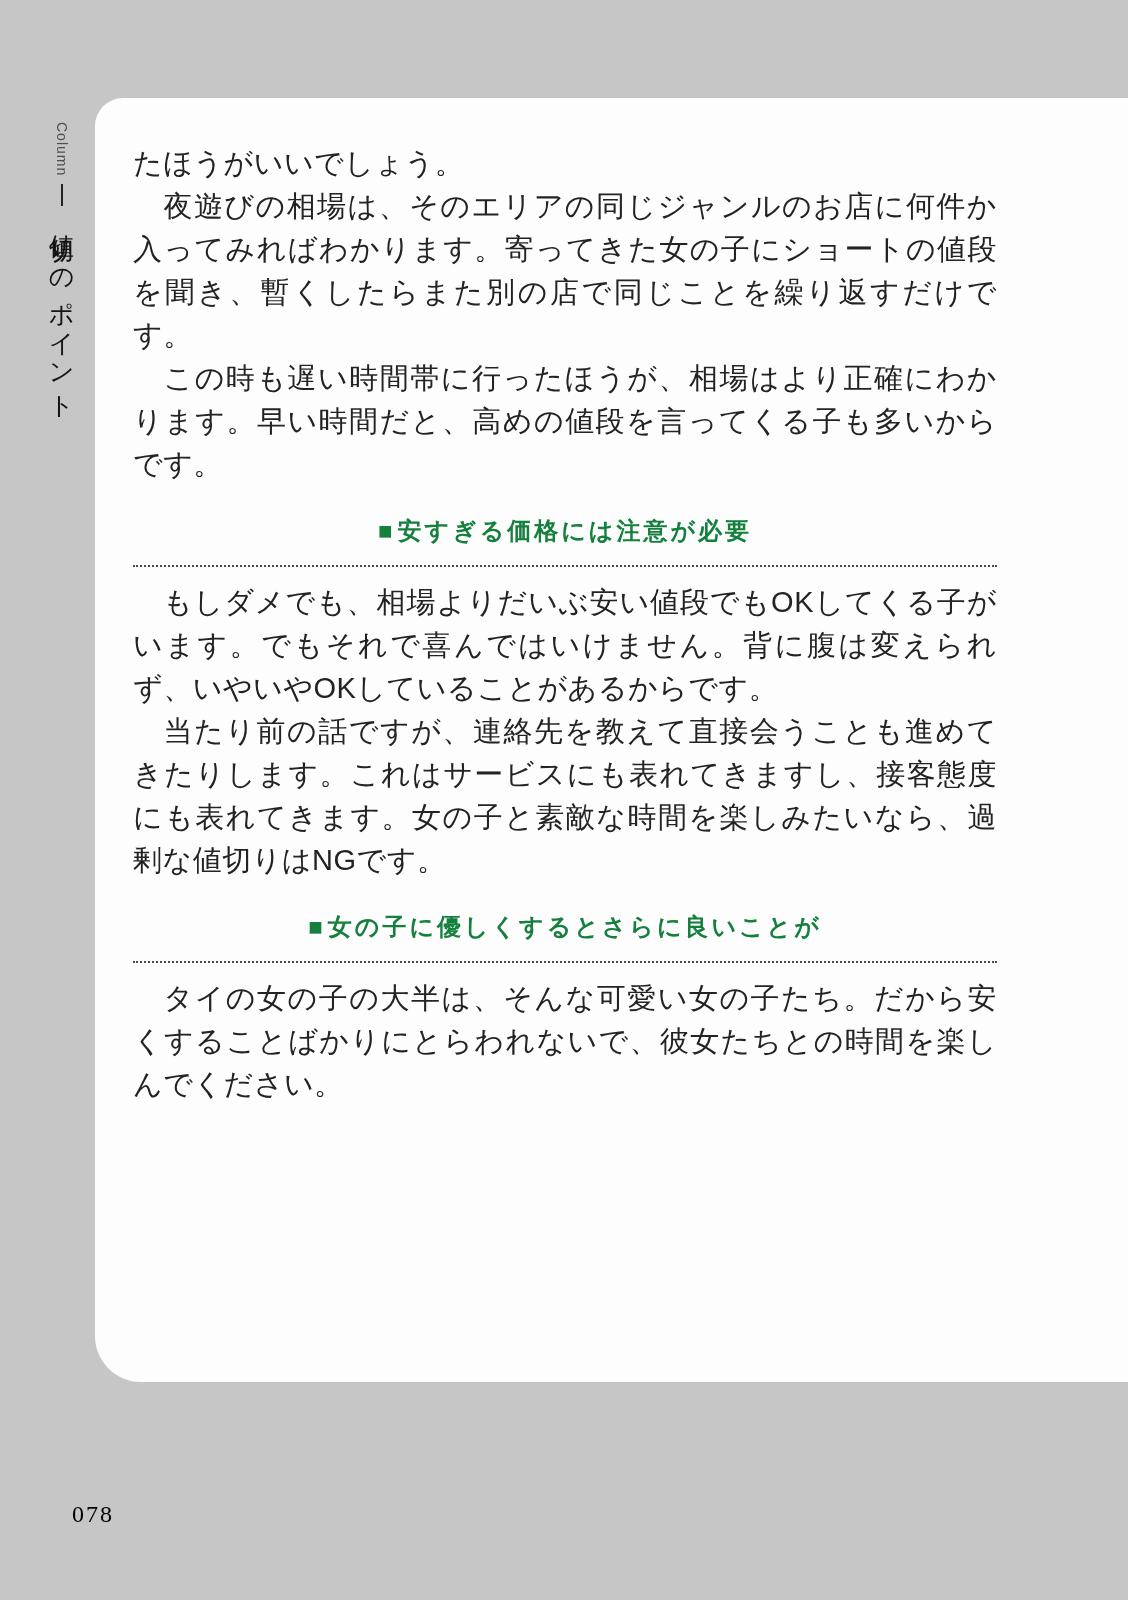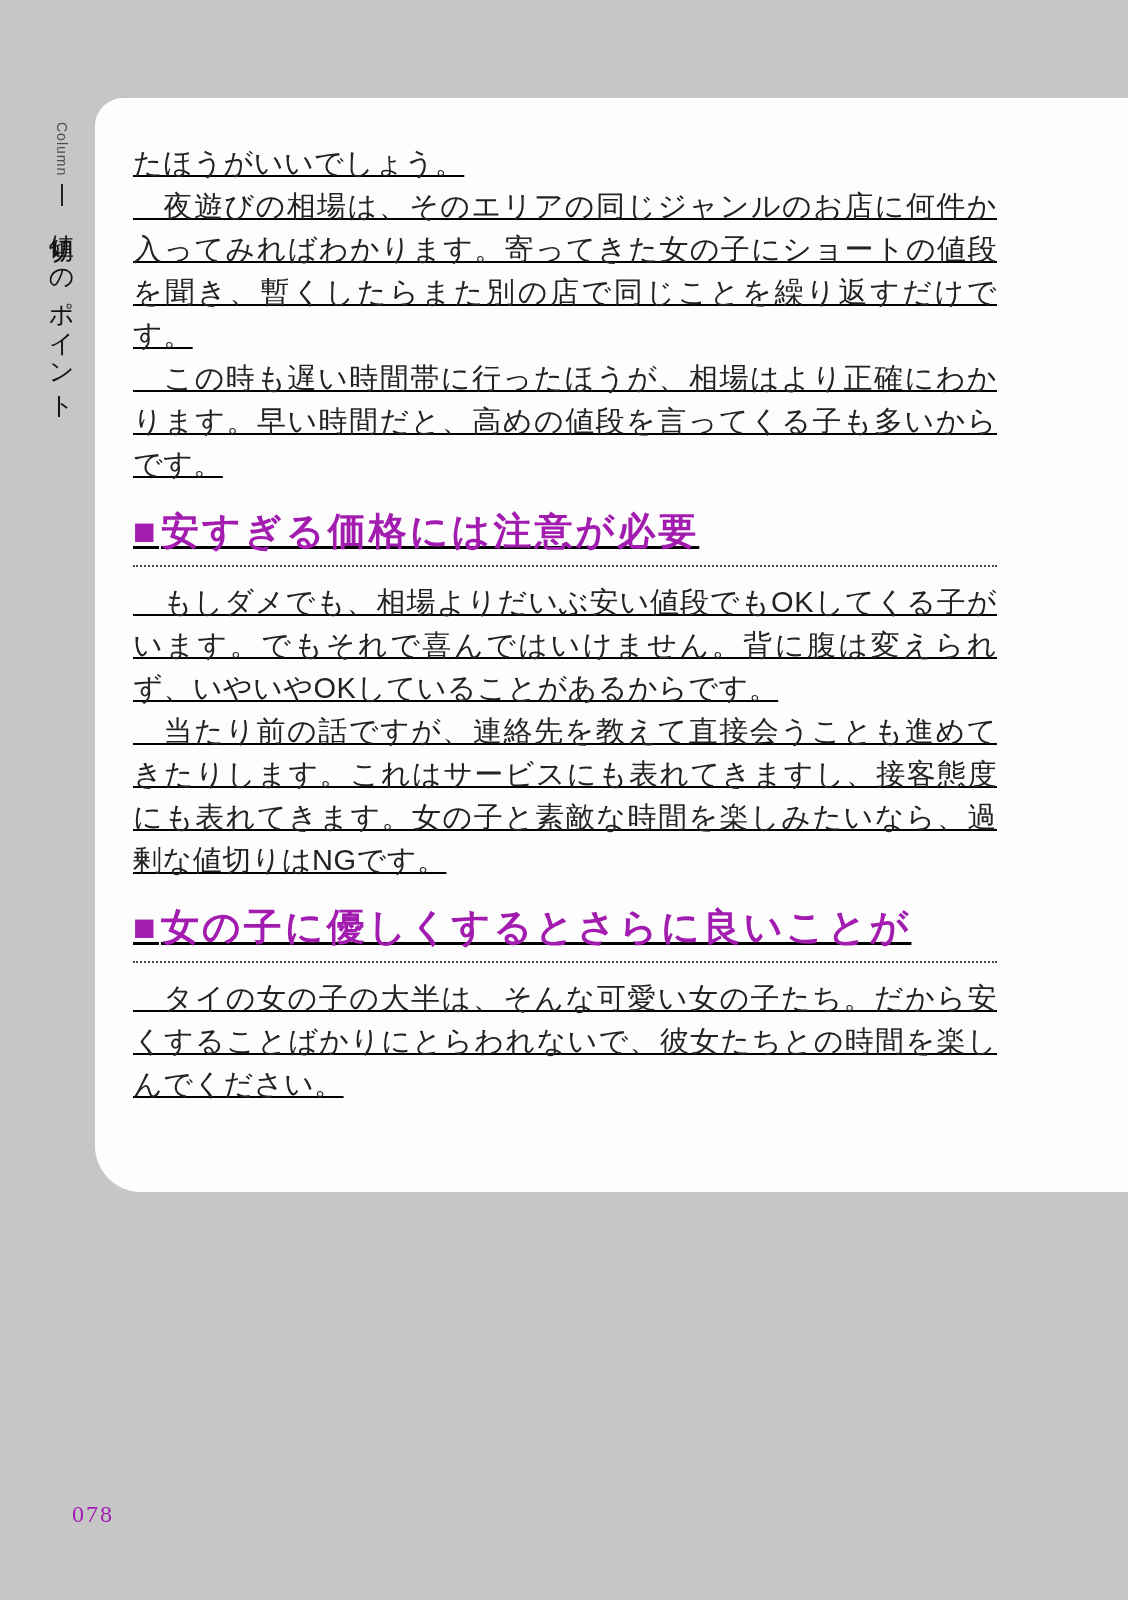--- a/index.html
+++ b/index.html
@@ -11,26 +11,25 @@
     font-family: "Liberation Sans", sans-serif;
     overflow: hidden;
   }
 
   
   .paper {
     position: absolute;
     left: 95px;
     top: 98px;
     width: 1033px;
-    height: 1094px;
+    height: 1284px;
     background: #fdfdfd;
     border-radius: 28px 0 0 46px;
     box-sizing: border-box;
     padding: 44px 131px 0 38px;
-    text-decoration: underline;
   }
 
   
   .sidebar {
     position: absolute;
     left: 46px;
     top: 122px;
     writing-mode: vertical-rl;
     text-orientation: mixed;
     color: #111;
@@ -65,39 +64,39 @@
 
   ruby { ruby-position: over; }
   rt {
     font-size: 13px;
     letter-spacing: 1px;
     color: #232323;
   }
 
   .section-heading {
     margin: 26px 0 14px 0;
-    font-size: 38px;
+    font-size: 24px;
     line-height: 38px;
     font-weight: 600;
     letter-spacing: 3px;
-    color: #a21caf;
+    color: #15803d;
     padding-bottom: 15px;
     border-bottom: 2px dotted #4a4a4a;
-    text-align: left;
+    text-align: center;
   }
   .section-heading .marker { margin-right: 2px; }
 
   .page-number {
     position: absolute;
     left: 72px;
     top: 1501px;
     font-family: "Liberation Serif", serif;
     font-size: 24px;
     letter-spacing: 2px;
-    color: #a21caf;
+    color: #000000;
   }
 </style>
 </head>
 <body>
 
 <div class="sidebar">
   <span class="kicker">Column</span><span class="sep"></span><span class="v-title">値切りのポイント</span>
 </div>
 
 <div class="paper">

